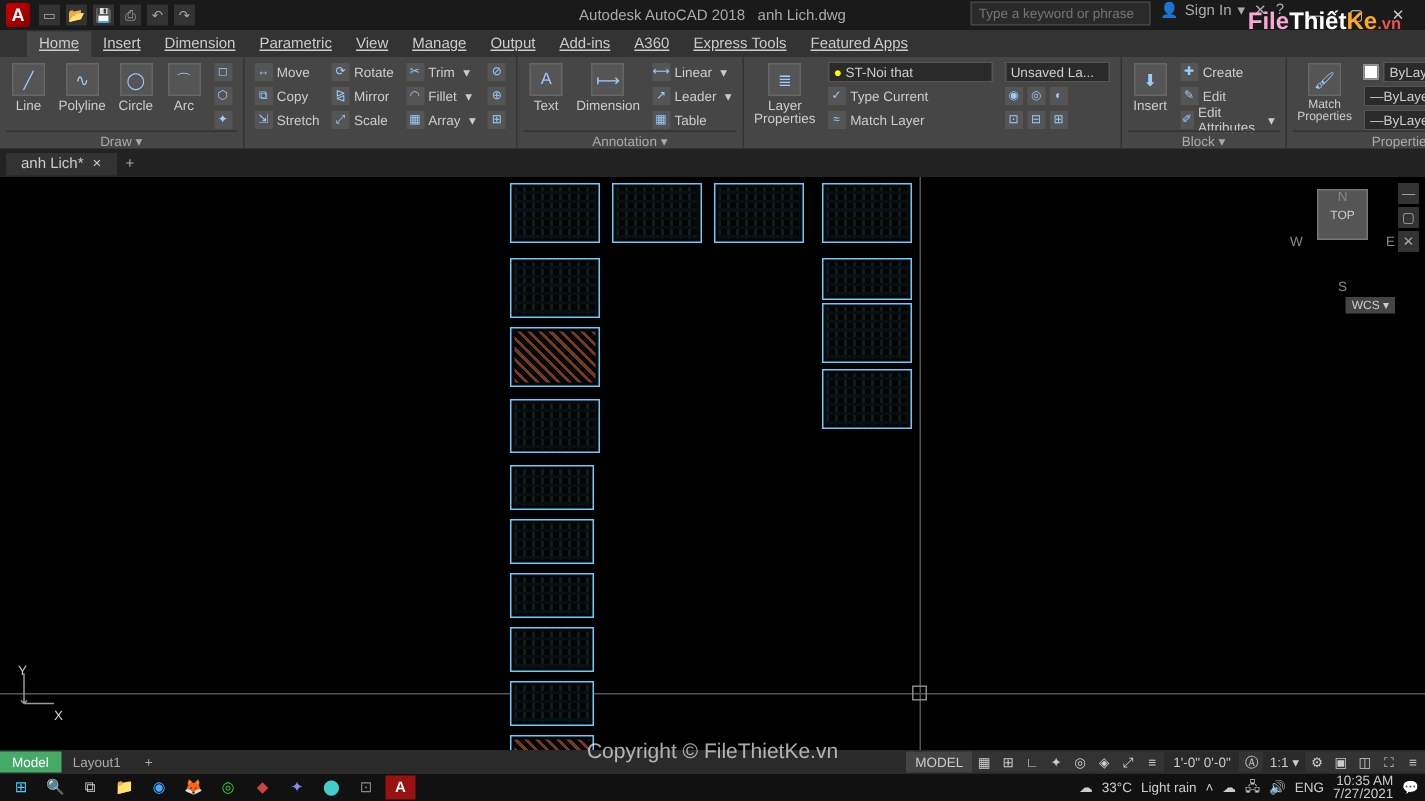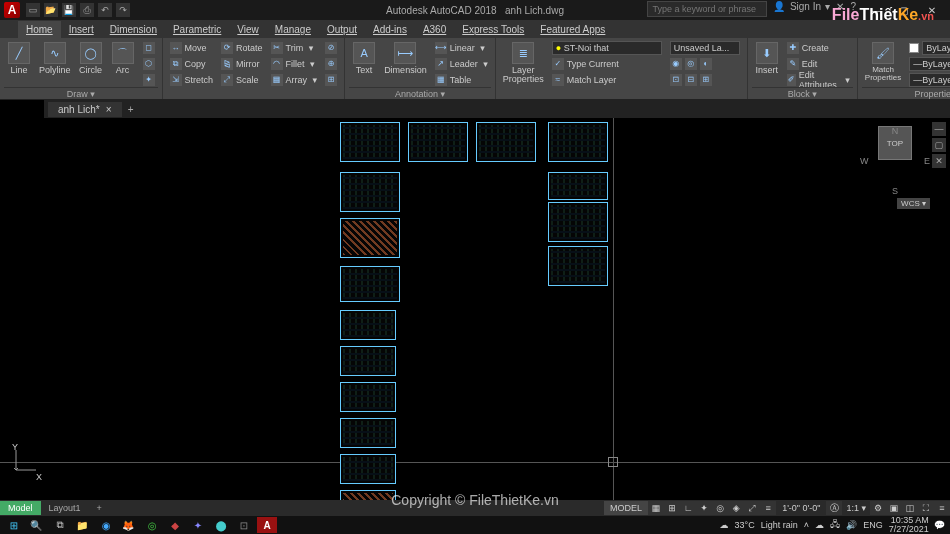--- a/index.html
+++ b/index.html
@@ -35,21 +35,21 @@
 .big-btn { display:flex; flex-direction:column; align-items:center; gap:2px; padding:2px 3px; min-width:30px; }
 .big-btn .ico { width:22px; height:22px; background:#555; border:1px solid #666; display:flex; align-items:center; justify-content:center; color:#9cf; font-size:11px; }
 .big-btn .lbl { font-size:9px; color:#ccc; text-align:center; line-height:1; }
 .col { display:flex; flex-direction:column; gap:1px; }
 .row-btn { display:flex; align-items:center; gap:3px; padding:1px 3px; font-size:9px; color:#ccc; height:15px; }
 .row-btn .ico2 { width:12px; height:12px; background:#555; display:flex; align-items:center; justify-content:center; font-size:8px; color:#9cf; }
 .dd { width:90px; height:14px; background:#2a2a2a; border:1px solid #555; color:#ccc; font-size:9px; padding:0 3px; display:flex; align-items:center; }
 .clr-sw { width:10px;height:10px; background:#fff; border:1px solid #888; }
 
 
-.file-tabs { height:18px; background:#222; display:flex; align-items:center; padding-left:4px;margin-left:44px; }
+.file-tabs { height:18px; background:#222; display:flex; align-items:center; padding-left:4px; }
 .file-tab { padding:2px 10px; background:#333; color:#ccc; font-size:10px; display:flex; gap:6px; align-items:center; }
 .file-tabs .plus { width:18px; text-align:center; color:#aaa; }
 
 
 .canvas { position:absolute; top:118px; left:0; right:0; bottom:34px; background:#000; overflow:hidden; }
 .crosshair-h { position:absolute; top:344px; left:0; right:0; height:1px; background:#555; }
 .crosshair-v { position:absolute; left:613px; top:0; bottom:0; width:1px; background:#555; }
 .cursor-box { position:absolute; top:339px; left:608px; width:10px; height:10px; border:1px solid #888; }
 .ucs { position:absolute; left:12px; bottom:24px; color:#888; }
 .ucs-y { position:absolute; left:12px; bottom:48px; font-size:9px; }

